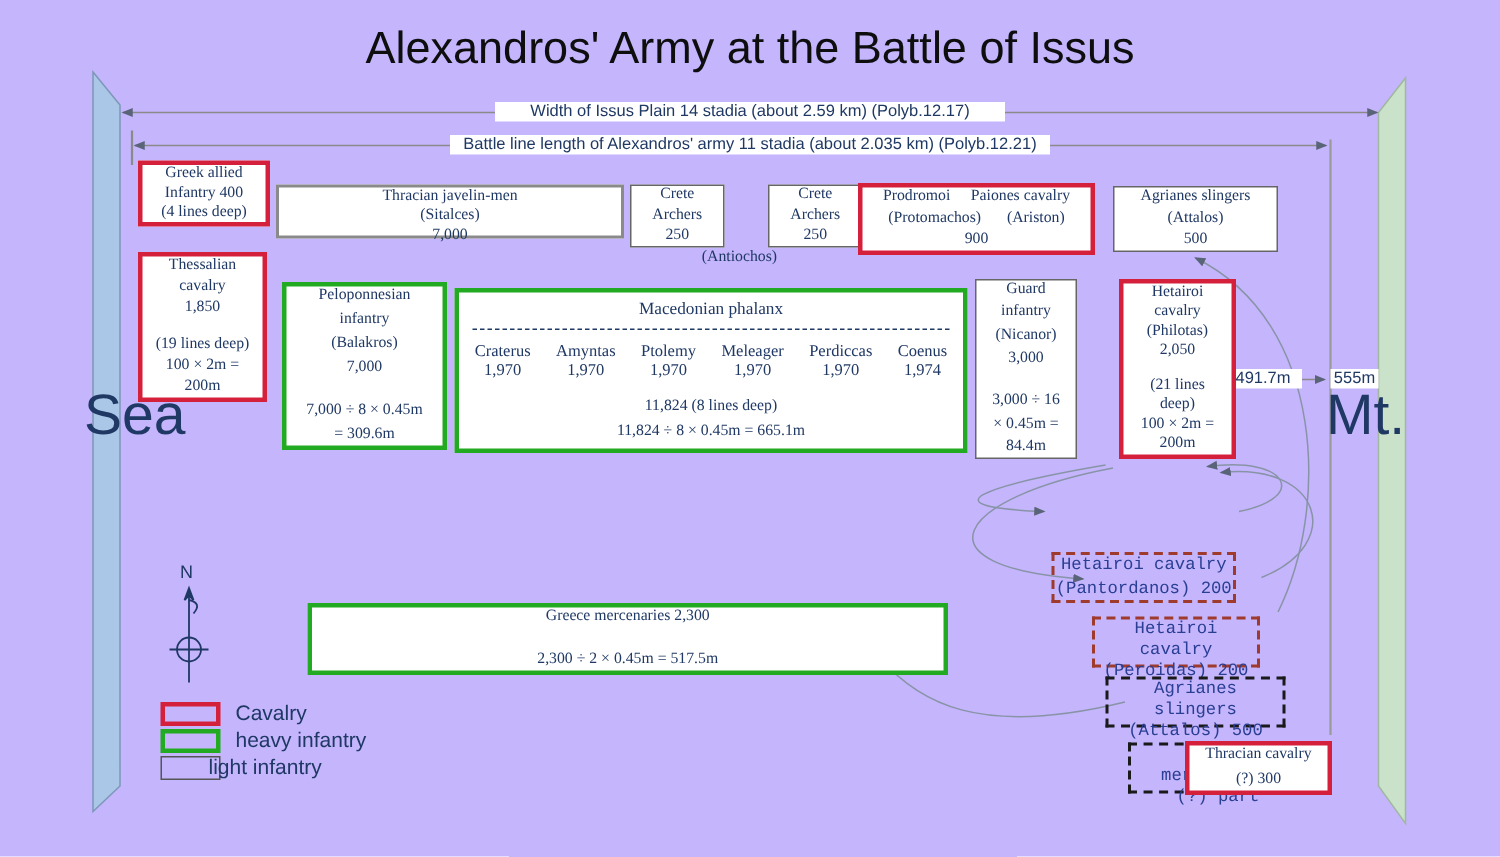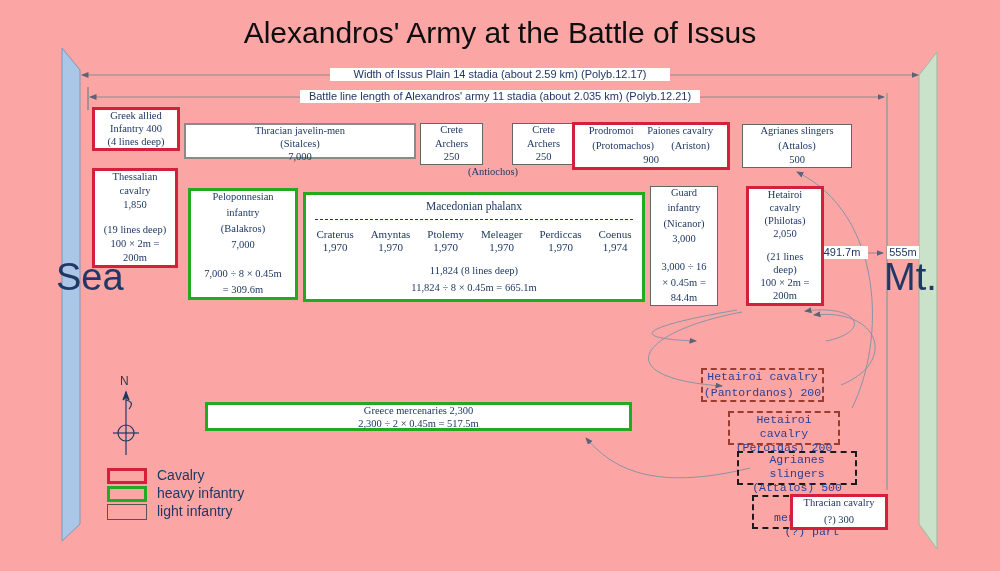--- a/index.html
+++ b/index.html
@@ -1,16 +1,16 @@
 <!DOCTYPE html>
 <html><head>
 <meta charset="utf-8">
 <style>
   html,body{margin:0;padding:0;background:#fff;}
-  #stage{position:relative;width:1000px;height:571px;background:#fca5a5;overflow:hidden;
+  #stage{position:relative;width:1000px;height:571px;background:#c4b5fd;overflow:hidden;
          font-family:"Liberation Sans",sans-serif;}
   #overlay{position:absolute;left:0;top:0;pointer-events:none;}
   .abs{position:absolute;box-sizing:border-box;}
   .title{left:20px;top:16px;width:960px;text-align:center;font-size:30px;color:#0e0e0e;
          font-family:"Liberation Sans",sans-serif;}
   .meas{font-size:11px;color:#1f3864;text-align:center;background:#fff;padding:0 5px;line-height:13px;}
   .terrain{font-size:38px;color:#1f3864;line-height:38px;z-index:5;}
   .unit{display:flex;flex-direction:column;justify-content:space-between;align-items:center;text-align:center;
         font-family:"Liberation Serif",serif;font-size:10.5px;line-height:1.22;color:#1f3864;background:#fff;z-index:3;}
   .red{border:3px solid #d5203c;}
@@ -216,25 +216,25 @@
   <div class="abs unit dashed dashed-black" style="left:752px;top:451px;width:120px;height:34px;">
     <div>Greece mercenaries</div>
     <div>(?) part</div>
   </div>
 
   <div class="abs unit red" style="left:790px;top:494px;width:98px;height:36px;">
     <div>Thracian cavalry</div>
     <div>(?) 300</div>
   </div>
 
-  <div class="abs unit green" style="left:205px;top:402px;width:427px;height:29px;">
+  <div class="abs unit green" style="left:205px;top:402px;width:427px;height:48px;">
     <div>Greece mercenaries  2,300</div>
     <div>2,300 ÷ 2 × 0.45m = 517.5m</div>
   </div>
 
   <div class="abs" style="left:107px;top:468px;width:40px;height:16px;border:3px solid #d5203c;box-sizing:border-box;"></div>
   <div class="abs legend-label" style="left:157px;top:467px;">Cavalry</div>
   <div class="abs" style="left:107px;top:486px;width:40px;height:16px;border:3px solid #22aa22;box-sizing:border-box;"></div>
   <div class="abs legend-label" style="left:157px;top:485px;">heavy infantry</div>
   <div class="abs" style="left:107px;top:504px;width:40px;height:16px;border:1.5px solid #555;box-sizing:border-box;"></div>
-  <div class="abs legend-label" style="left:157px;top:503px;">light infantry</div>
+  <div class="abs legend-label" style="left:139px;top:503px;">light infantry</div>
 
 </div>
 
 </body></html>

